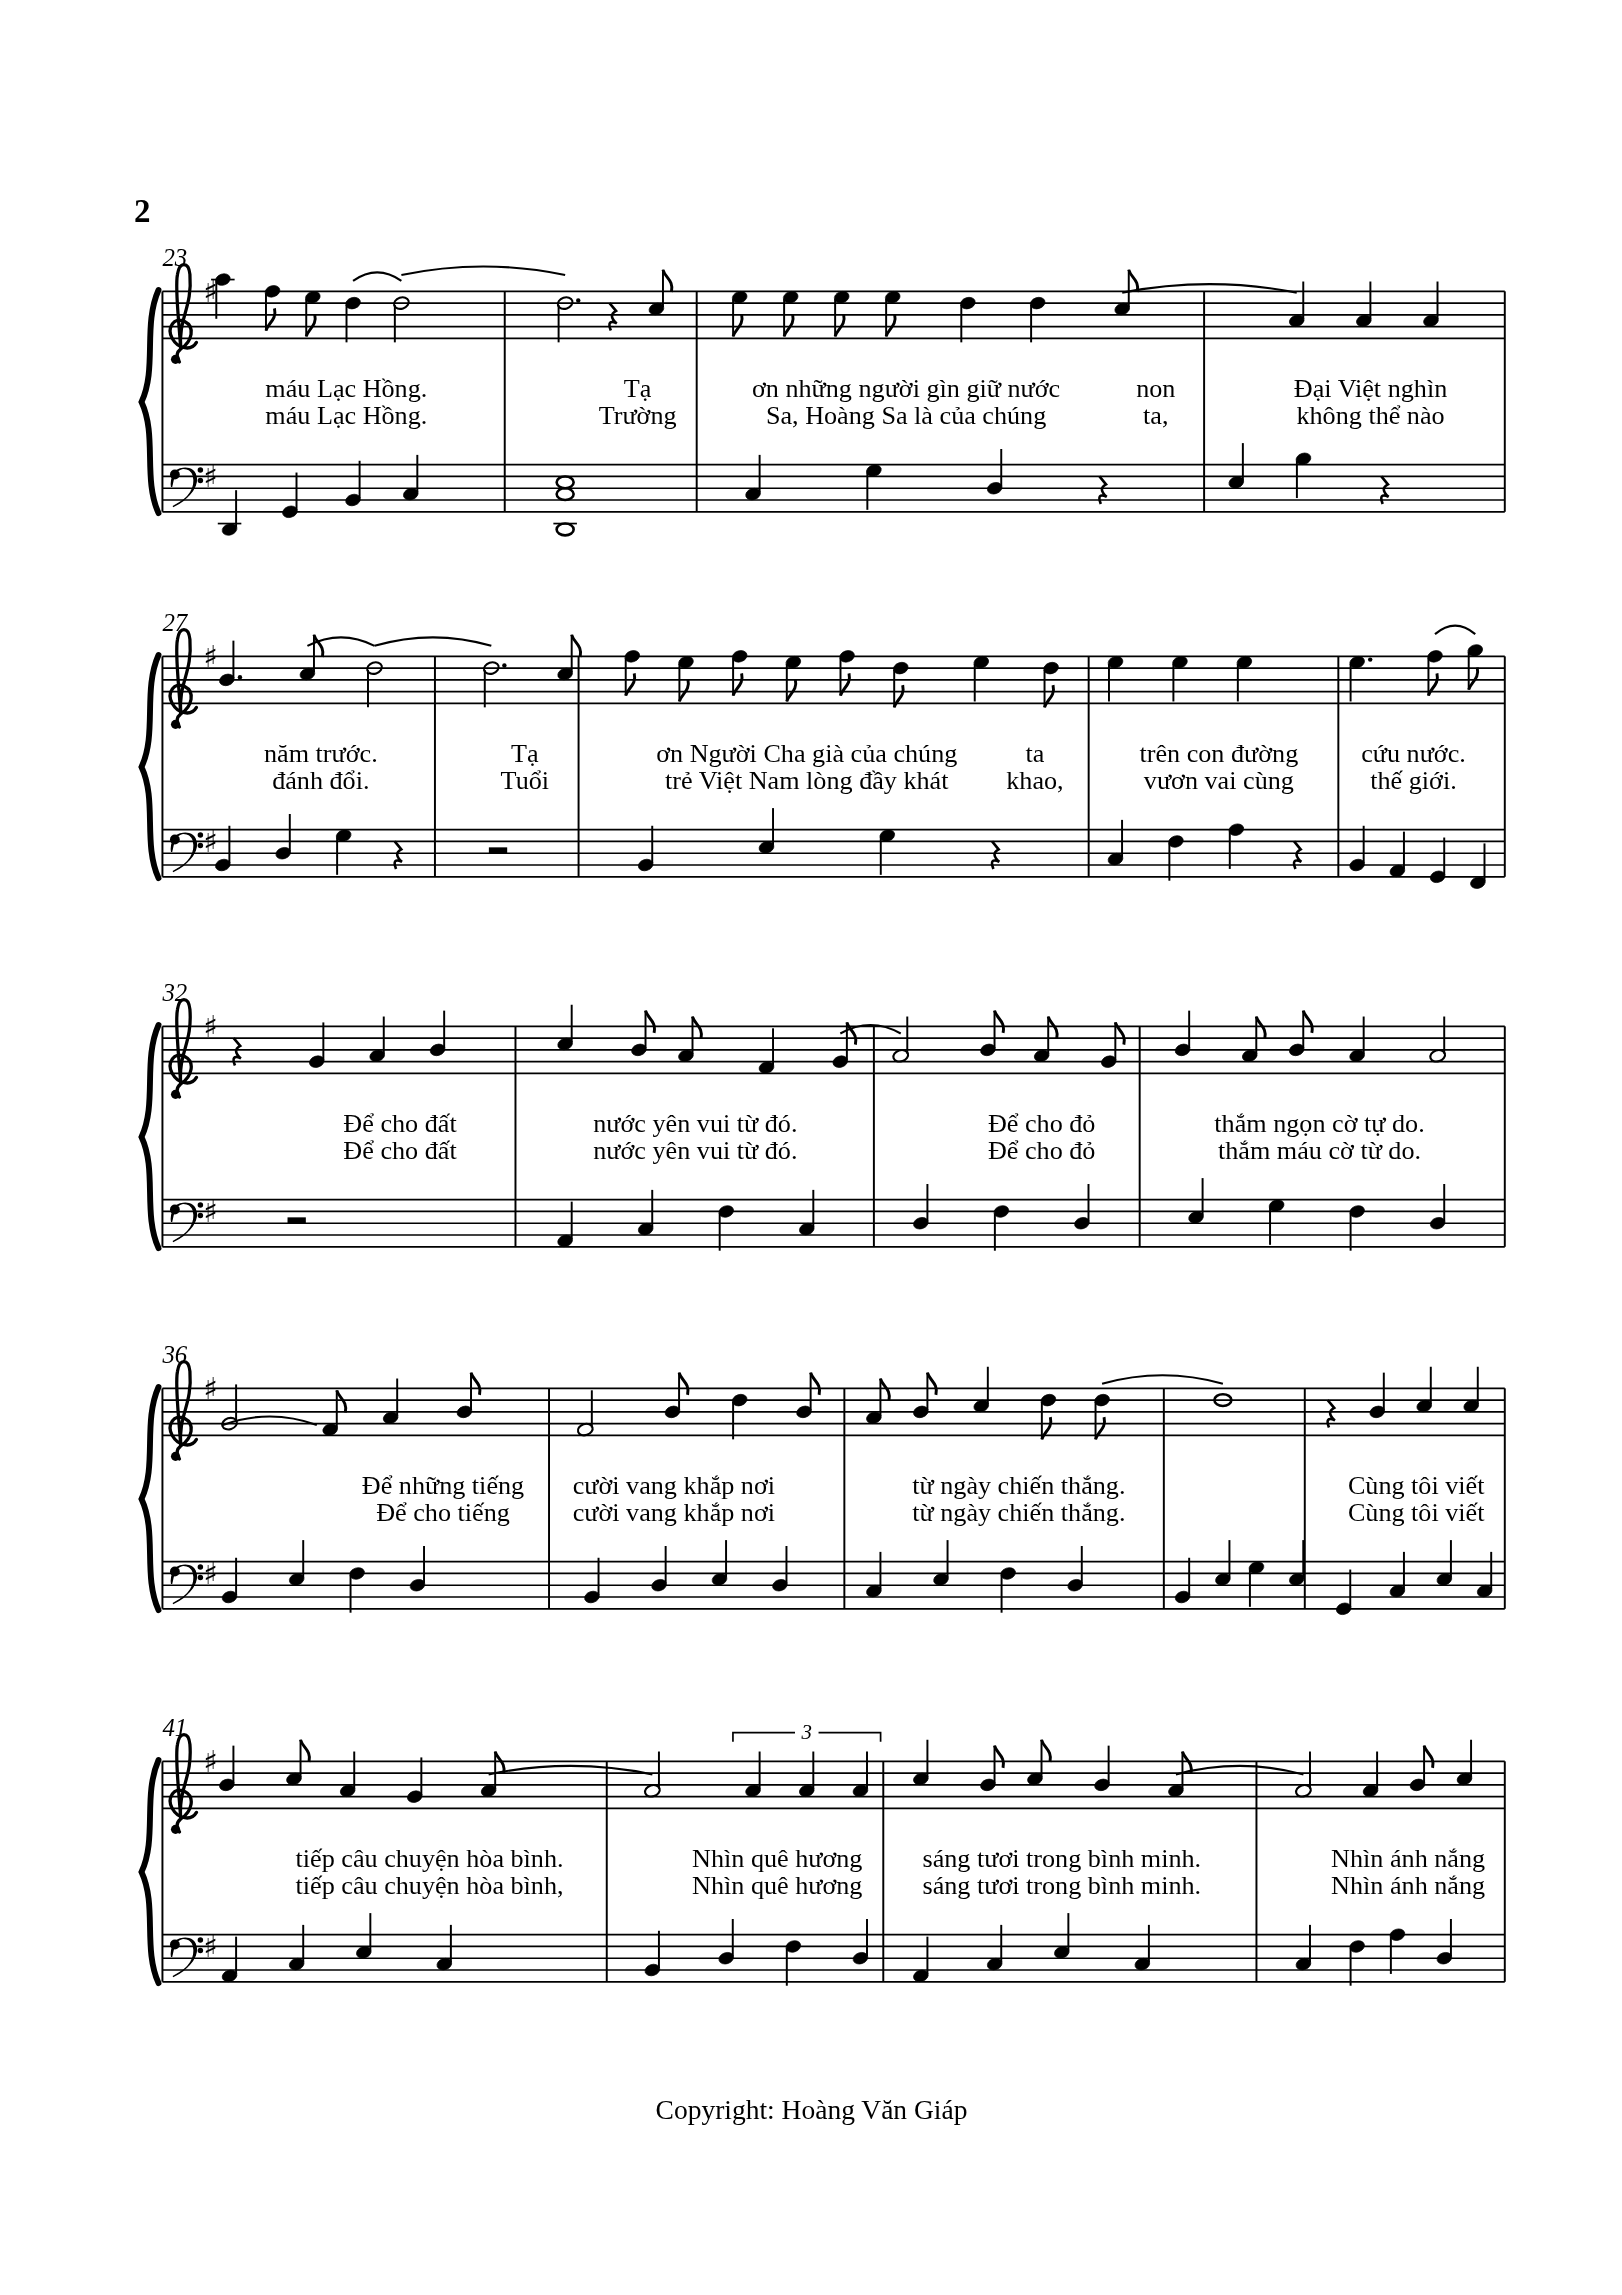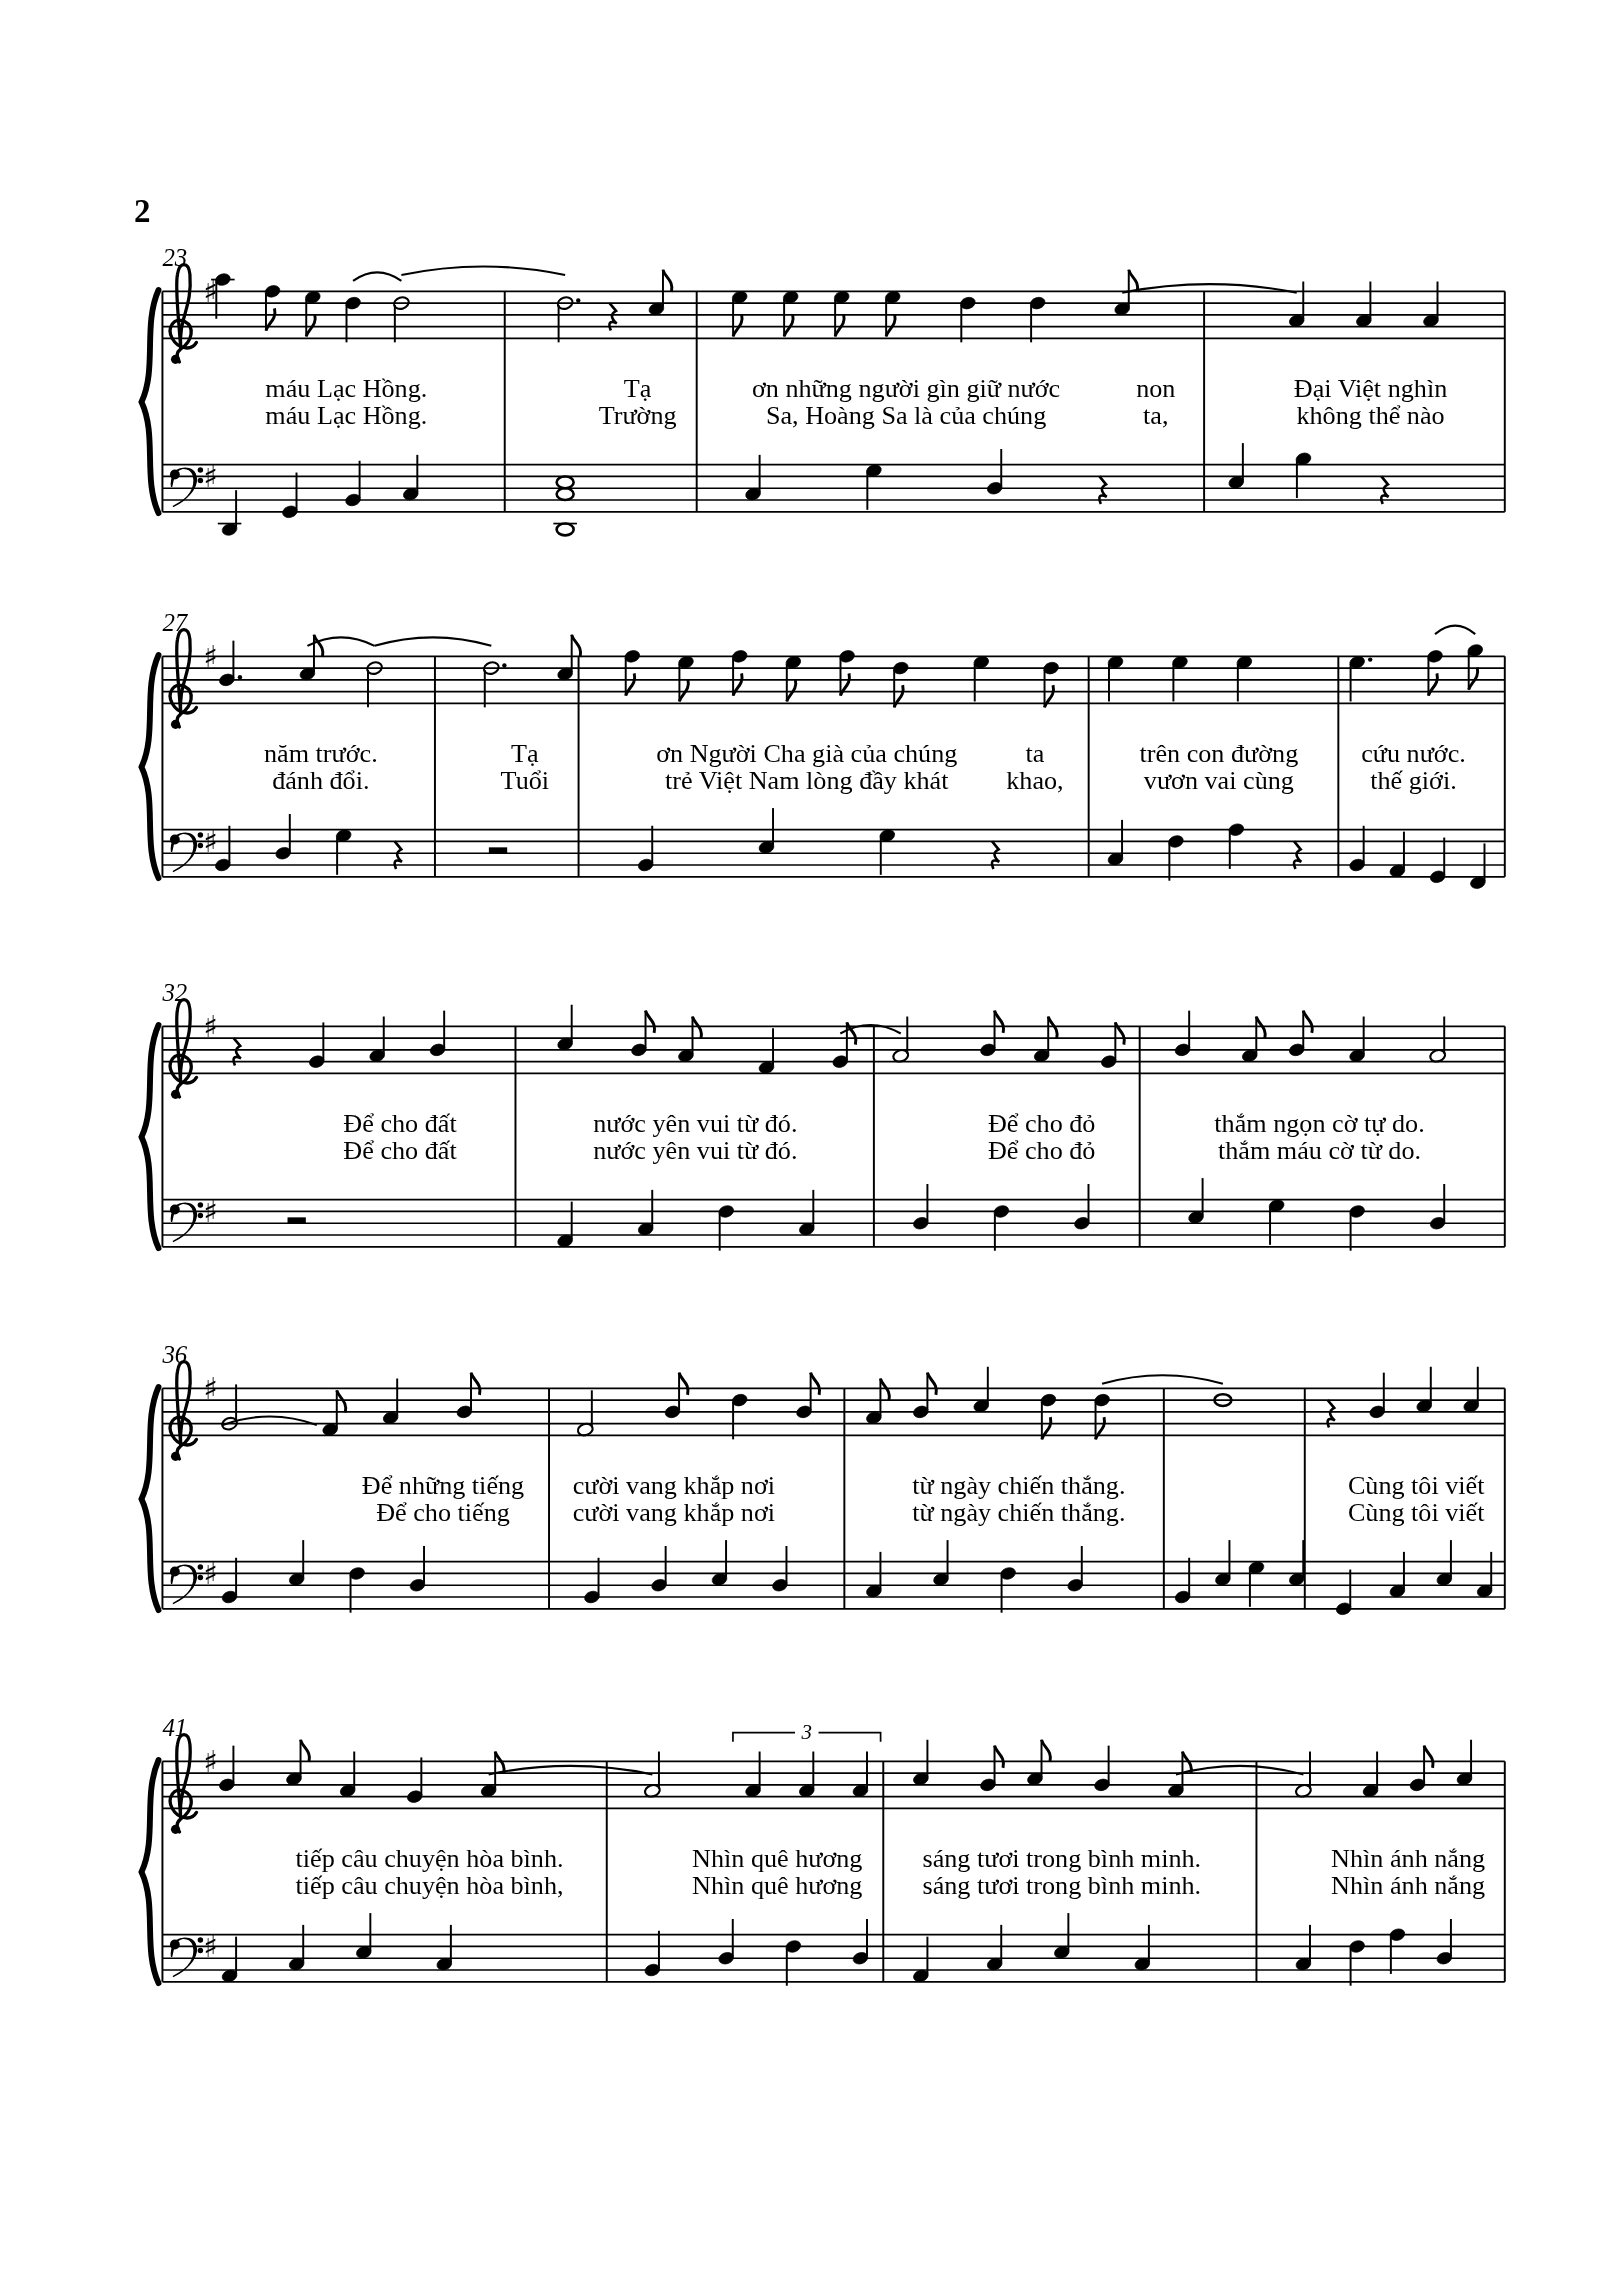--- a/index.html
+++ b/index.html
@@ -642,14 +642,15 @@
         <text x="456.348" y="242" class="lyric" text-anchor="middle">tiếp  câu chuyện  hòa  bình.</text>
         <text x="456.348" y="283" class="lyric" text-anchor="middle">tiếp  câu chuyện  hòa  bình,</text>
         <text x="987.816" y="242" class="lyric" text-anchor="middle">Nhìn quê hương</text>
         <text x="987.816" y="283" class="lyric" text-anchor="middle">Nhìn quê hương</text>
         <text x="1422.8400000000001" y="242" class="lyric" text-anchor="middle">sáng  tươi trong  bình  minh.</text>
         <text x="1422.8400000000001" y="283" class="lyric" text-anchor="middle">sáng  tươi trong  bình  minh.</text>
         <text x="1952.256" y="242" class="lyric" text-anchor="middle">Nhìn ánh nắng</text>
         <text x="1952.256" y="283" class="lyric" text-anchor="middle">Nhìn ánh nắng</text>
       </svg>
     </div>
+  <div class="copyright">Copyright: Hoàng Văn Giáp</div>
 </div>
 
 
 </body></html>

